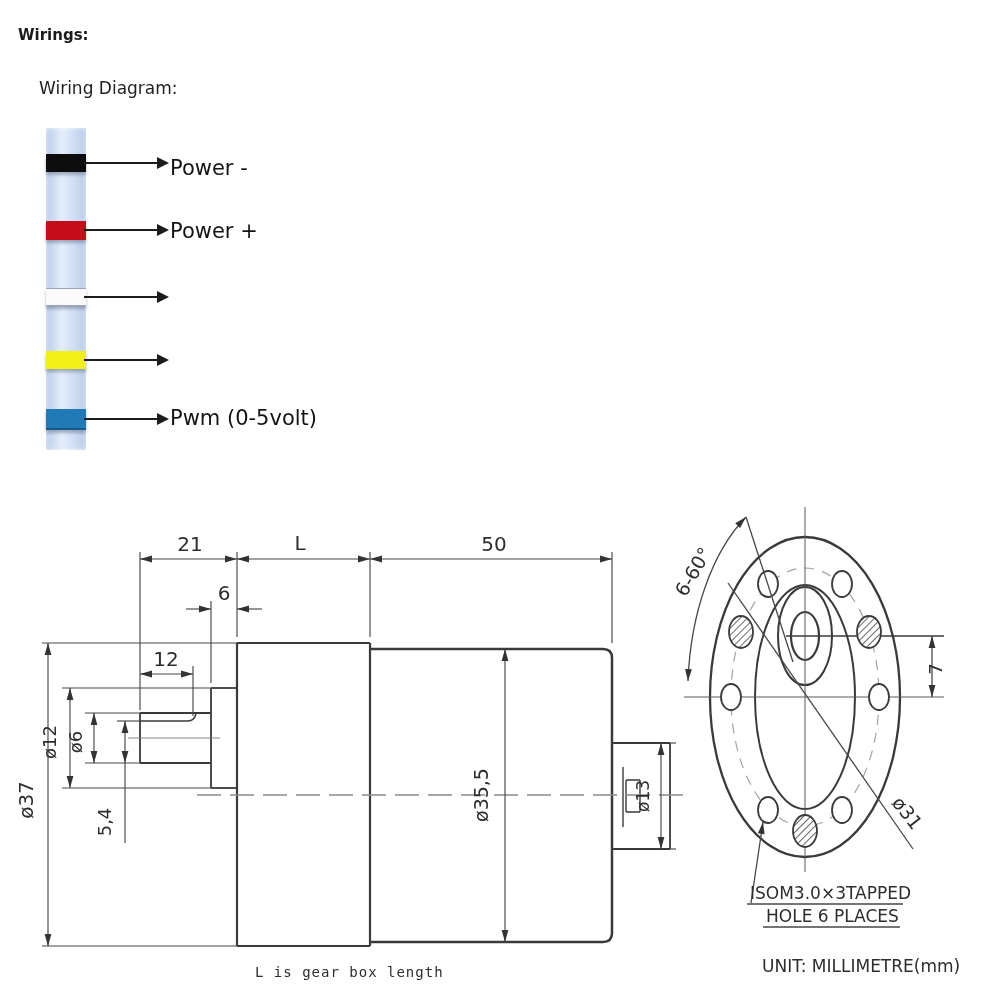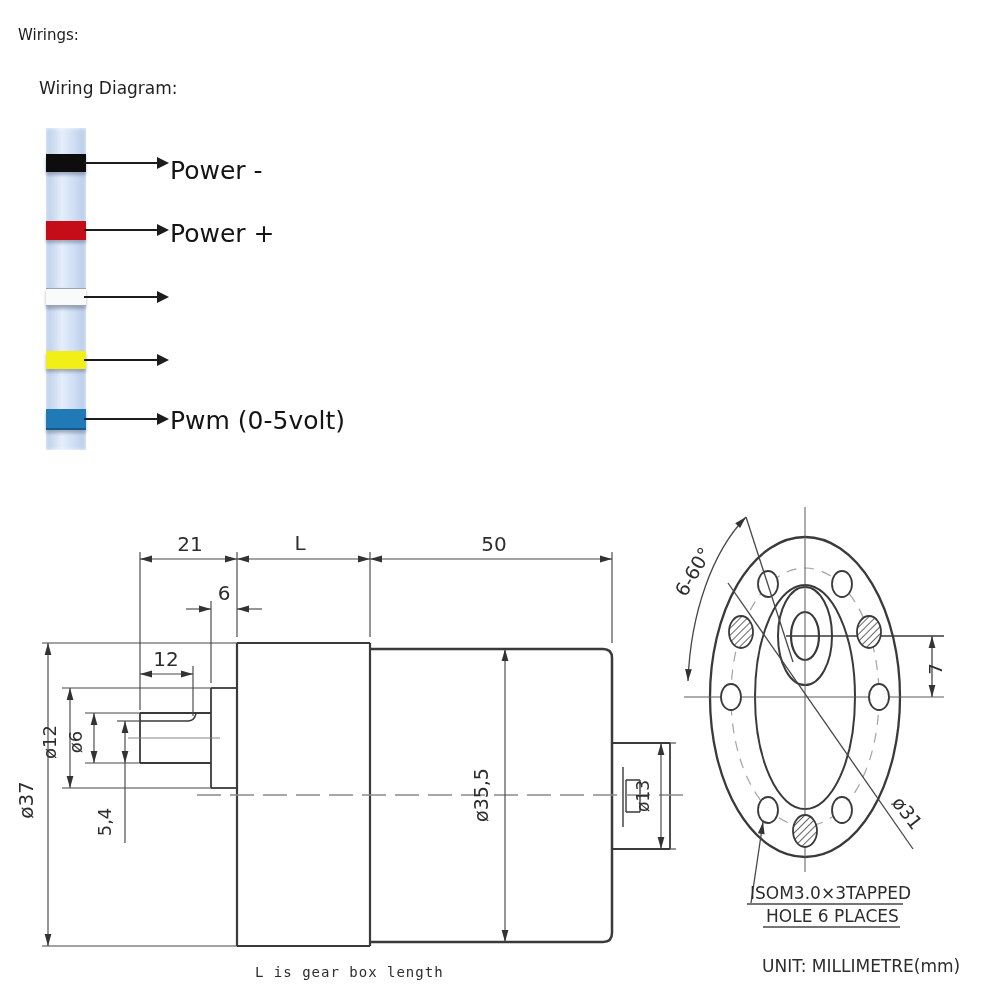--- a/index.html
+++ b/index.html
@@ -1,32 +1,32 @@
 <!DOCTYPE html>
 <html><head>
 <meta charset="utf-8">
 <style>
   html,body{margin:0;padding:0;background:#fff;}
   #canvas{position:relative;width:1000px;height:1000px;background:#fff;overflow:hidden;
           font-family:"DejaVu Sans","Liberation Sans",sans-serif;}
-  .heading{position:absolute;left:18px;top:26px;font-size:15px;font-weight:normal;color:#1a1a1a;}
+  .heading{position:absolute;left:18px;top:26px;font-size:15px;font-weight:bold;color:#1a1a1a;}
   .title{position:absolute;left:39px;top:78px;font-size:17px;color:#1f1f1f;}
   .strip{position:absolute;left:46px;top:128px;width:40px;height:322px;
          background:linear-gradient(90deg,#b9cde9,#e5eefb 40%,#cfdef3 70%,#b6cbe8);
          box-shadow:inset 0 0 4px rgba(255,255,255,.8);}
   .wire{position:absolute;left:0;width:40px;box-shadow:0 3px 3px rgba(110,120,145,.55);}
   .w-black{top:26px;height:18px;background:#0d0d0d;}
   .w-red{top:93px;height:19px;background:#c40d18;}
   .w-white{top:160px;height:16px;background:#fafafa;border-top:1px solid #9aa4b5;border-bottom:1px solid #9aa4b5;}
   .w-yellow{top:223px;height:18px;background:#f2ef18;}
   .w-blue{top:281px;height:19px;background:#2179b5;border-bottom:2px solid #165a8c;}
   .arrow{position:absolute;left:84px;width:74px;height:2px;background:#1c1c1c;}
   .arrow::after{content:"";position:absolute;right:-11px;top:-5px;width:0;height:0;
                 border-left:12px solid #1c1c1c;border-top:6px solid transparent;border-bottom:6px solid transparent;}
-  .wire-label{position:absolute;left:170px;font-size:25px;color:#141414;white-space:nowrap;}
+  .wire-label{position:absolute;left:170px;font-size:21px;color:#141414;white-space:nowrap;}
   svg{position:absolute;left:0;top:0;}
   svg text{fill:#2d2d2d;font-family:"DejaVu Sans","Liberation Sans",sans-serif;}
   .cadnote{font-family:"DejaVu Sans Mono","Liberation Mono",monospace;}
 </style>
 </head>
 <body>
 
 <div id="canvas">
 
   <div class="heading">Wirings:</div>

